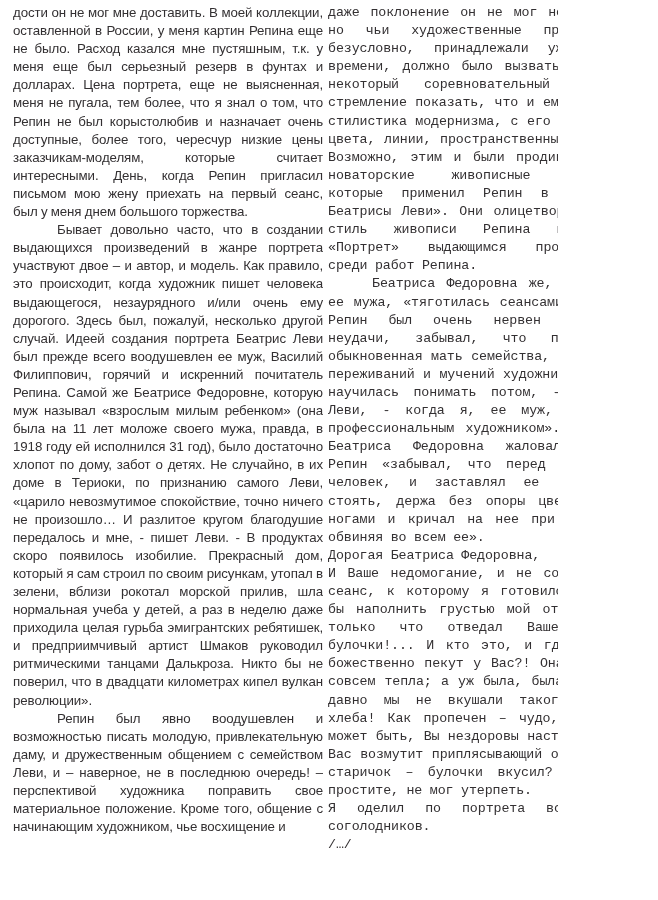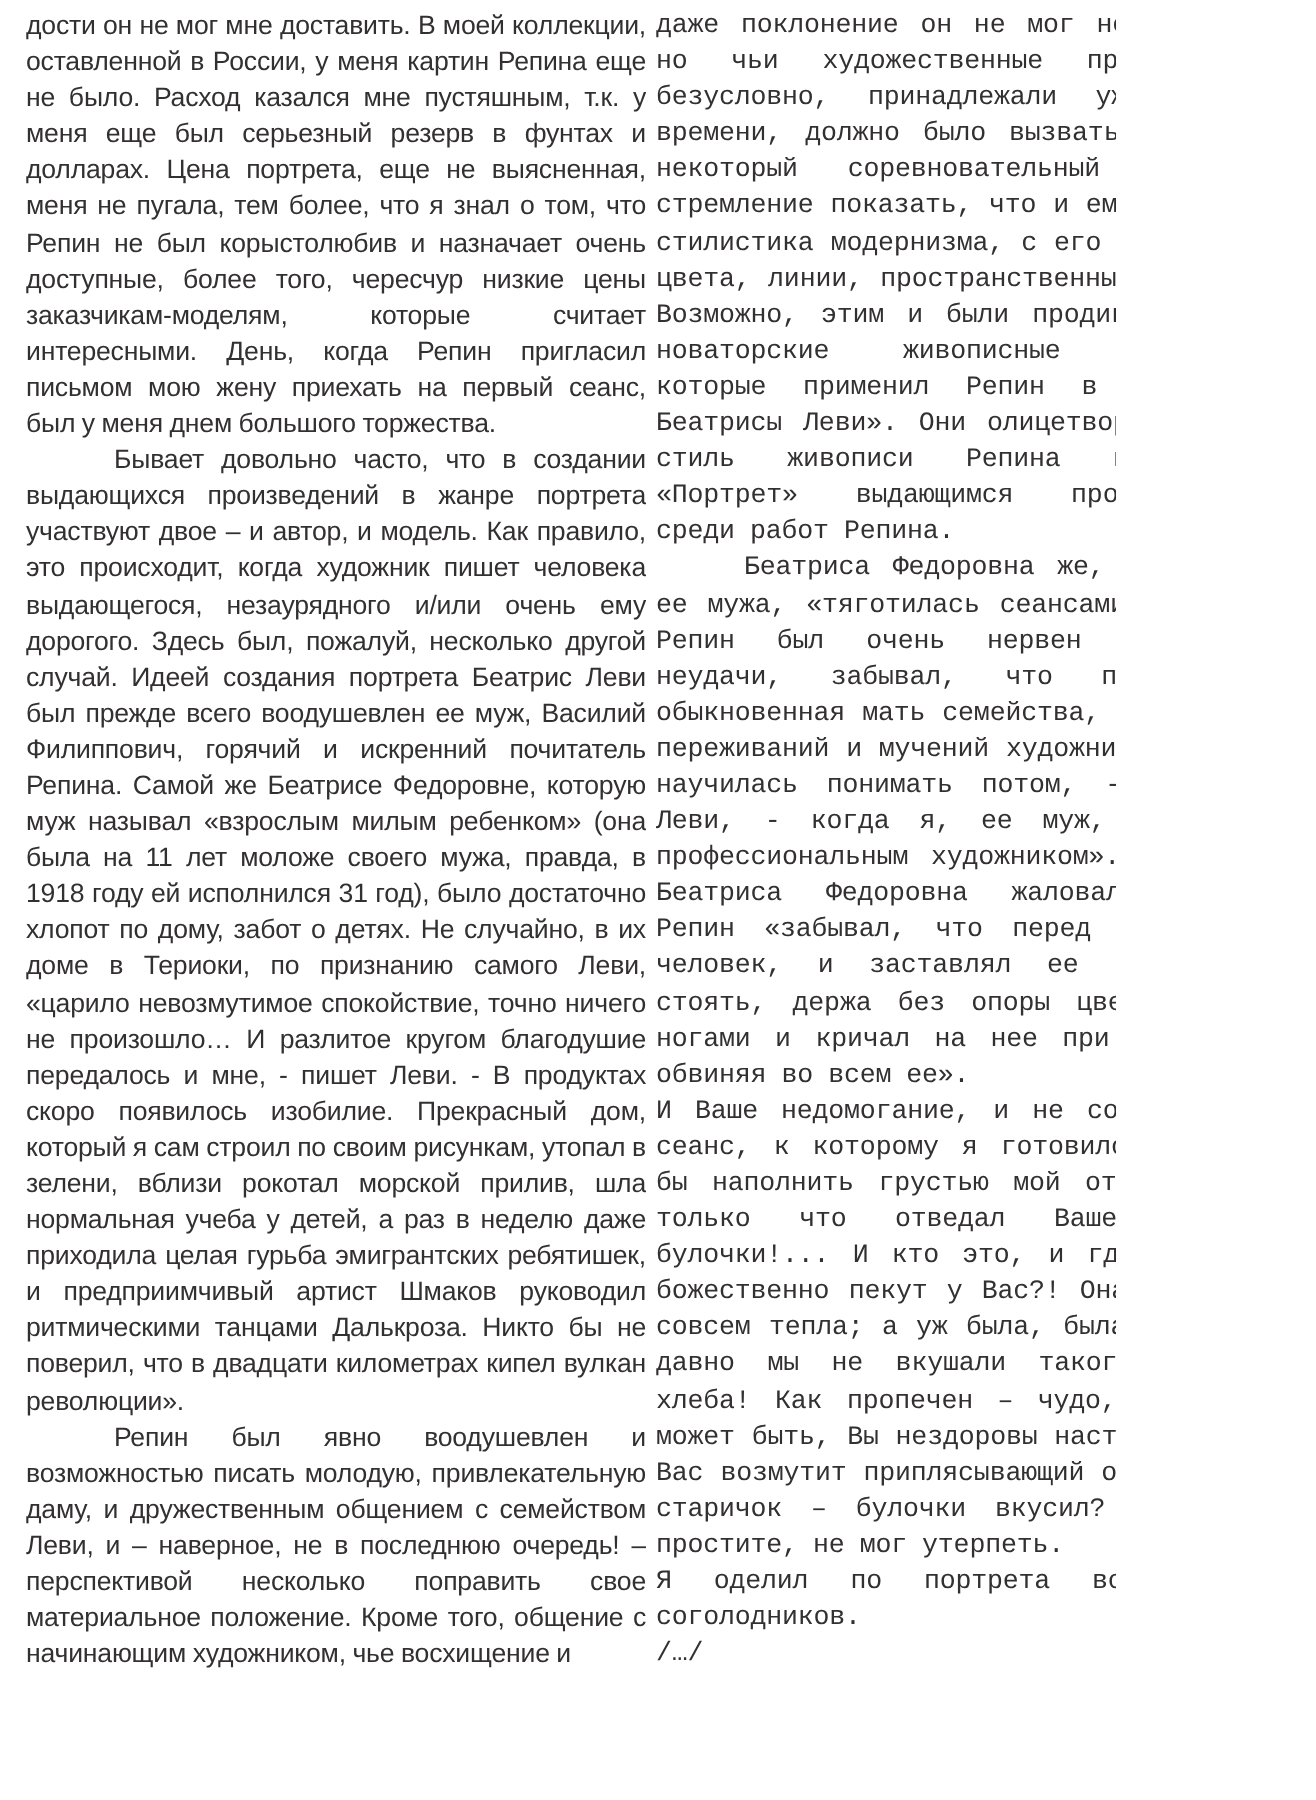--- a/index.html
+++ b/index.html
@@ -39,24 +39,25 @@
   .col p.indent { text-indent: 44px; }
 </style>
 </head>
 <body>
 
 <div class="page">
 
   <div class="col col-left">
     <p>дости он не мог мне доставить. В моей коллекции, оставленной в России, у меня картин Репина еще не было. Расход казался мне пустяшным, т.к. у меня еще был серьезный резерв в фунтах и долларах. Цена портрета, еще не выясненная, меня не пугала, тем более, что я знал о том, что Репин не был корыстолюбив и назначает очень доступные, более того, чересчур низкие цены заказчикам-моделям, которые считает интересными. День, когда Репин пригласил письмом мою жену приехать на первый сеанс, был у меня днем большого торжества.</p>
     <p class="indent">Бывает довольно часто, что в создании выдающихся произведений в жанре портрета участвуют двое – и автор, и модель. Как правило, это происходит, когда художник пишет человека выдающегося, незаурядного и/или очень ему дорогого. Здесь был, пожалуй, несколько другой случай. Идеей создания портрета Беатрис Леви был прежде всего воодушевлен ее муж, Василий Филиппович, горячий и искренний почитатель Репина. Самой же Беатрисе Федоровне, которую муж называл «взрослым милым ребенком» (она была на 11 лет моложе своего мужа, правда, в 1918 году ей исполнился 31 год), было достаточно хлопот по дому, забот о детях. Не случайно, в их доме в Териоки, по признанию самого Леви, «царило невозмутимое спокойствие, точно ничего не произошло… И разлитое кругом благодушие передалось и мне, - пишет Леви. - В продуктах скоро появилось изобилие. Прекрасный дом, который я сам строил по своим рисункам, утопал в зелени, вблизи рокотал морской прилив, шла нормальная учеба у детей, а раз в неделю даже приходила целая гурьба эмигрантских ребятишек, и предприимчивый артист Шмаков руководил ритмическими танцами Далькроза. Никто бы не поверил, что в двадцати километрах кипел вулкан революции».</p>
-    <p class="indent">Репин был явно воодушевлен и возможностью писать молодую, привлекательную даму, и дружественным общением с семейством Леви, и – наверное, не в последнюю очередь! – перспективой несколько поправить свое материальное положение. Кроме того, общение с начинающим художником, чье восхищение и</p>
+    <p class="indent">Репин был явно воодушевлен и возможностью писать молодую, привлекательную даму, и дружественным общением с семейством Леви, и – наверное, не в последнюю очередь! – перспективой художника поправить свое материальное положение. Кроме того, общение с начинающим художником, чье восхищение и</p>
   </div>
 
   <div class="col col-right">
     <p>даже поклонение он не мог не ощущать, но чьи художественные пристрастия, безусловно, принадлежали уже новому времени, должно было вызвать в Репине некоторый соревновательный импульс, стремление показать, что и ему доступна стилистика модернизма, с его пониманием цвета, линии, пространственных решений. Возможно, этим и были продиктованы те новаторские живописные принципы, которые применил Репин в «Портрете Беатрисы Леви». Они олицетворяют новый стиль живописи Репина и делают «Портрет» выдающимся произведением среди работ Репина.</p>
     <p class="indent">Беатриса Федоровна же, по словам ее мужа, «тяготилась сеансами, так как Репин был очень нервен в минуты неудачи, забывал, что перед ним обыкновенная мать семейства, далекая от переживаний и мучений художника. Их она научилась понимать потом, - добавлял Леви, - когда я, ее муж, сам стал профессиональным художником». Тогда же Беатриса Федоровна жаловалась, что Репин «забывал, что перед ним живой человек, и заставлял ее все время стоять, держа без опоры цветы, топал ногами и кричал на нее при неудачах, обвиняя во всем ее».</p>
+    <p>Дорогая Беатриса Федоровна,</p>
     <p>И Ваше недомогание, и не состоявшийся сеанс, к которому я готовился, должны бы наполнить грустью мой ответ, но я только что отведал Вашей дивной булочки!... И кто это, и где это так божественно пекут у Вас?! Она была еще совсем тепла; а уж была, была – о, как давно мы не вкушали такого дивного хлеба! Как пропечен – чудо, чудо! Но может быть, Вы нездоровы настолько, что Вас возмутит приплясывающий от восторга старичок – булочки вкусил? Простите, простите, не мог утерпеть.</p>
     <p>Я оделил по портрета всех своих соголодников.</p>
     <p>/…/</p>
   </div>
 
 </div>
 
 </body></html>

